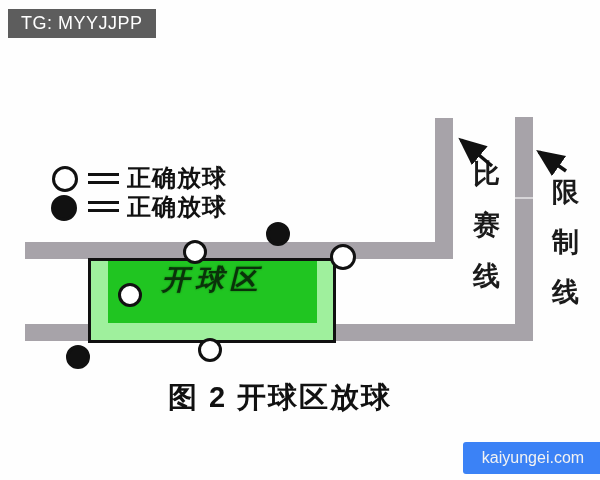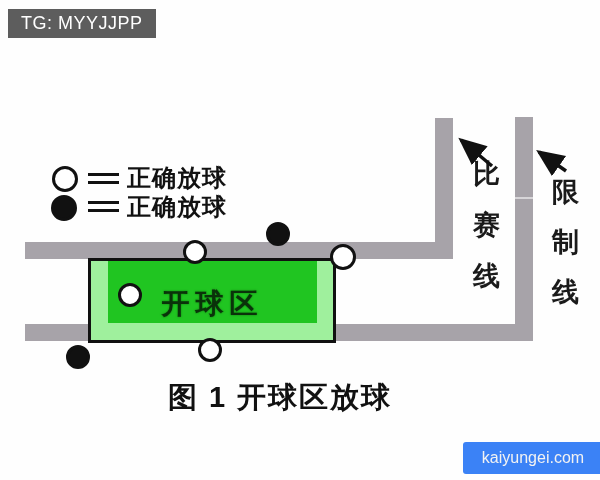--- a/index.html
+++ b/index.html
@@ -24,21 +24,21 @@
   
   .gline{position:absolute;background:#a7a3a9;}
   .seam{position:absolute;background:rgba(255,255,255,.55);}
   
   .zone{
     position:absolute;left:88px;top:258px;width:248px;height:85px;
     border:3px solid #111;box-sizing:border-box;background:#9ff09d;z-index:3;
   }
   .zone-inner{
     position:absolute;left:17px;top:0;width:209px;height:62px;background:#20c521;
-    display:flex;align-items:flex-end;justify-content:center;
+    display:flex;align-items:flex-start;justify-content:center;font-style:italic;
   }
   .zone-label{
     font-size:28px;font-weight:bold;color:#0a320a;letter-spacing:6px;white-space:nowrap;
     text-shadow:0 0 2px rgba(6,60,6,.6);
   }
   
   .ball{position:absolute;width:24px;height:24px;border-radius:50%;border:3px solid #111;box-sizing:border-box;background:#fff;z-index:6;}
   .ball.black{background:#111;}
   .ball.big{width:26px;height:26px;}
   
@@ -104,17 +104,17 @@
     <line x1="566" y1="171" x2="539" y2="152" stroke="#111" stroke-width="3.5" marker-end="url(#ah)"></line>
   </svg>
 
   <div class="ball" style="left:183px;top:240px;"></div>
   <div class="ball black" style="left:266px;top:222px;"></div>
   <div class="ball big" style="left:330px;top:244px;"></div>
   <div class="ball" style="left:118px;top:283px;"></div>
   <div class="ball" style="left:198px;top:338px;"></div>
   <div class="ball black" style="left:66px;top:345px;"></div>
 
-  <div class="caption">图 1 开球区放球</div>
+  <div class="caption">图 2 开球区放球</div>
 
   <div class="watermark">kaiyungei.com</div>
 
 </div>
 
 </body></html>

